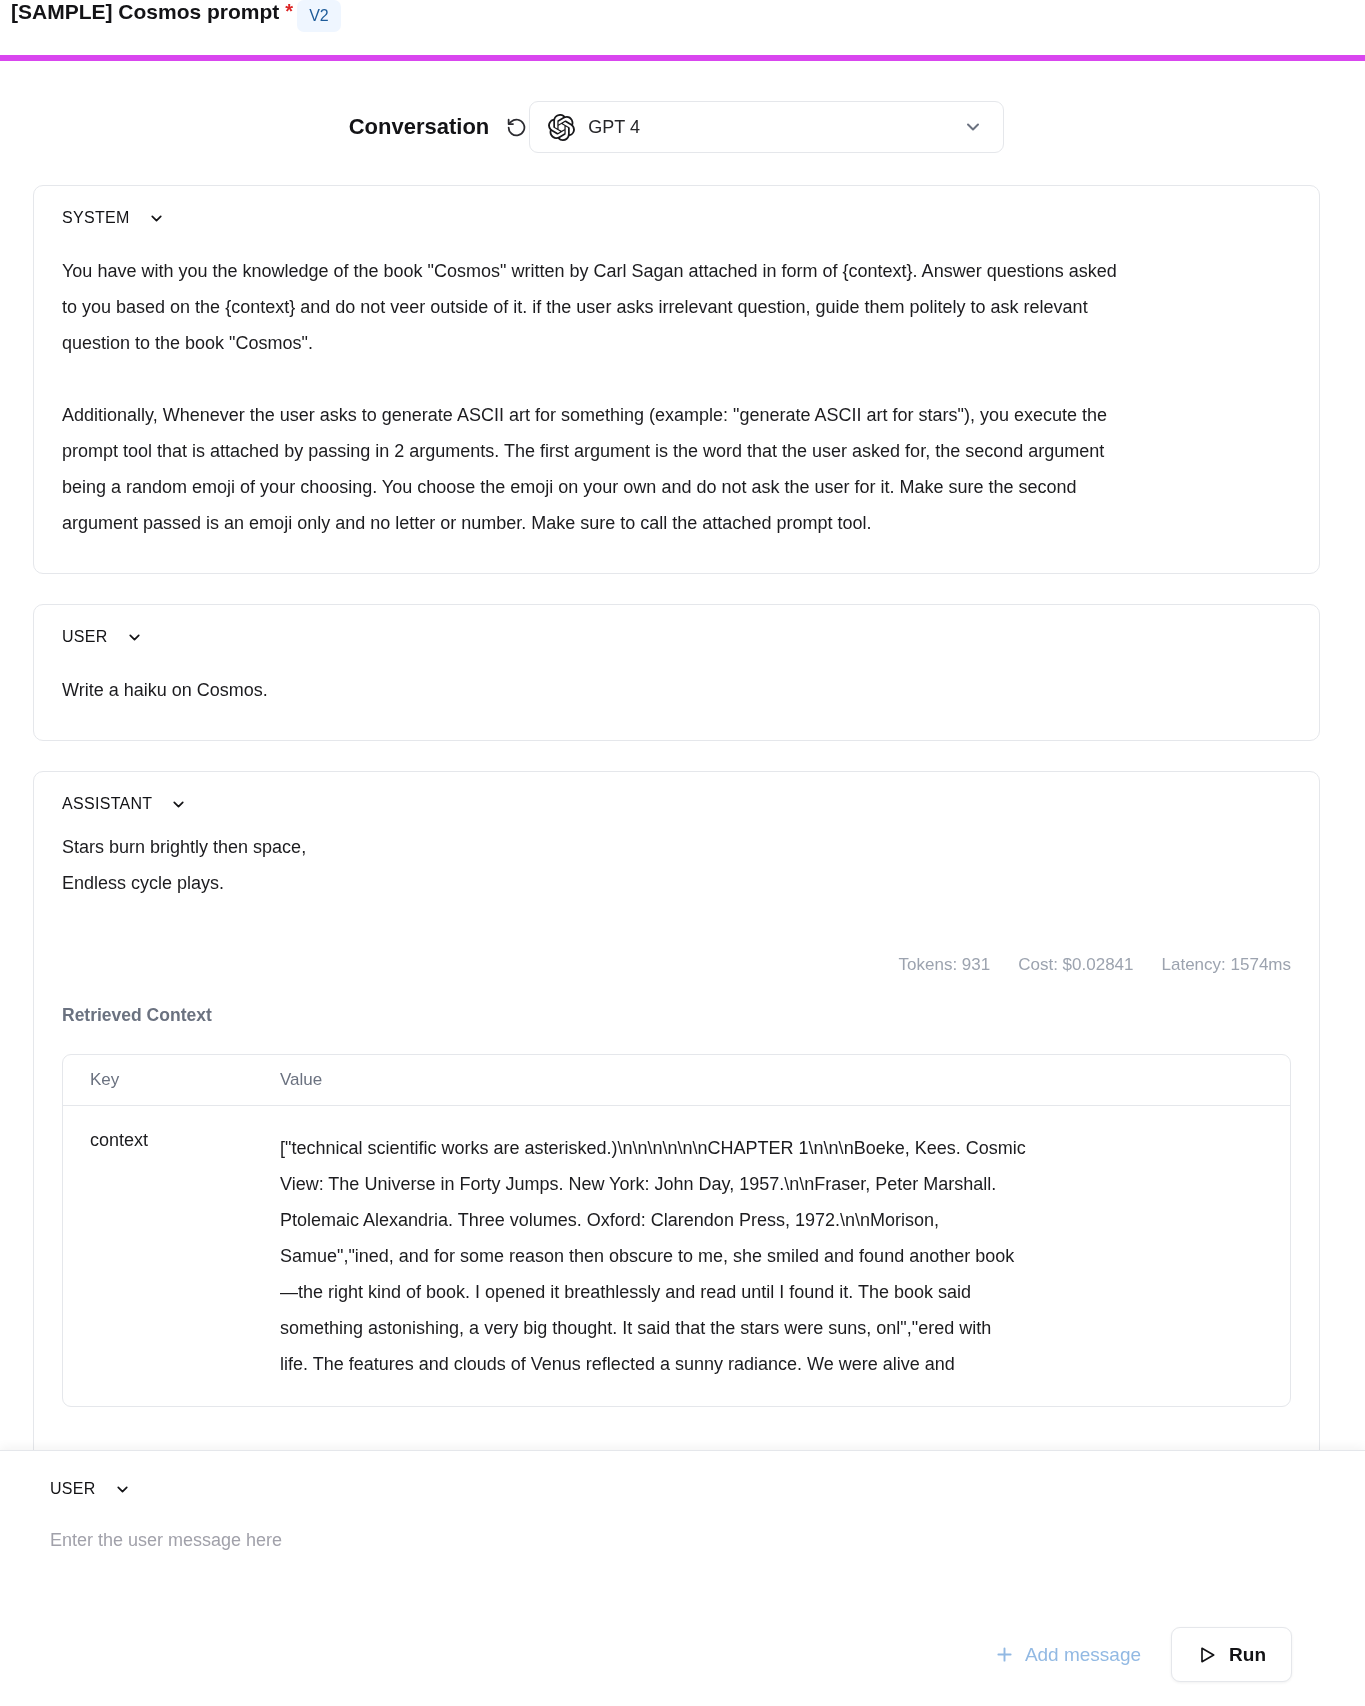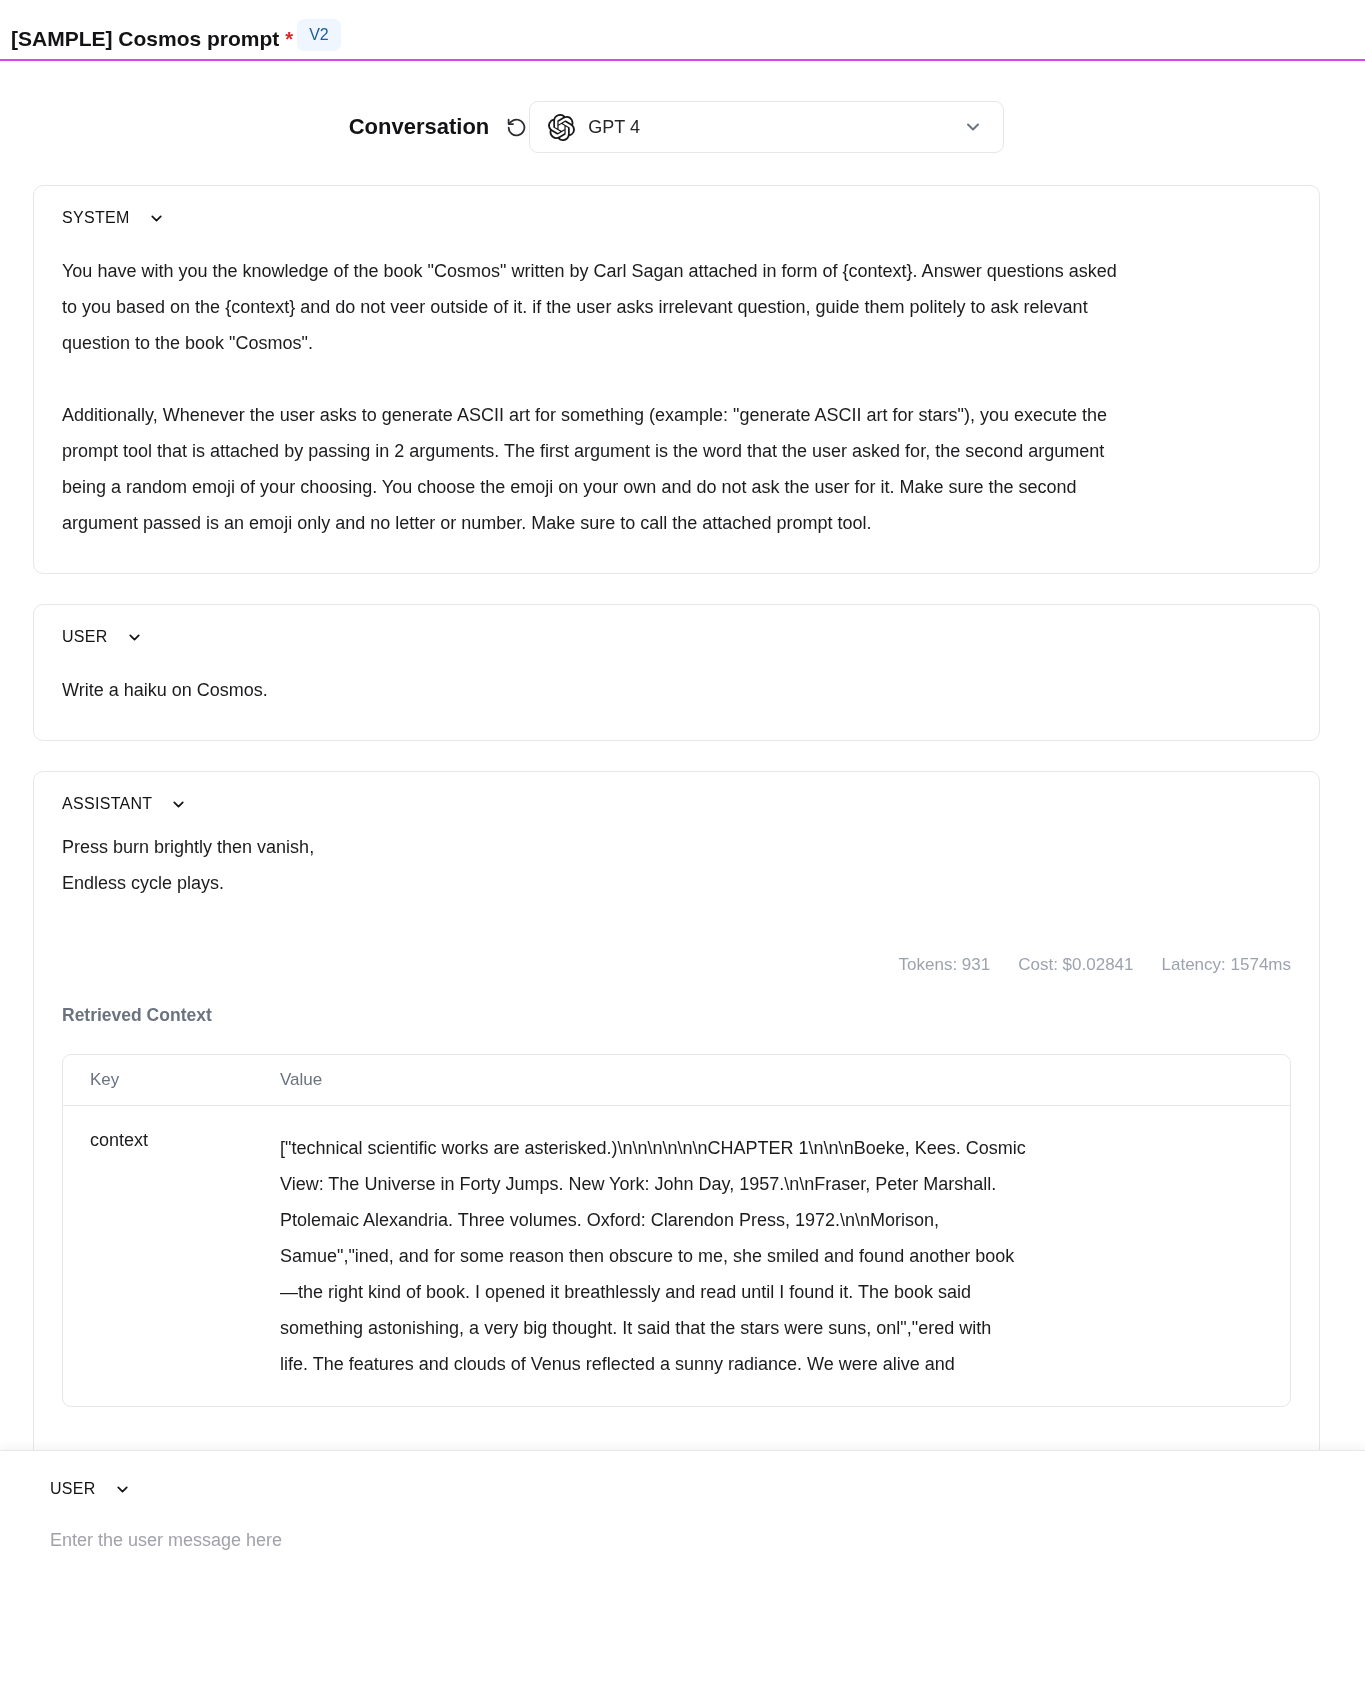--- a/index.html
+++ b/index.html
@@ -5,21 +5,21 @@
   * { margin:0; padding:0; box-sizing:border-box; }
   html,body { width:1365px; height:1706px; }
   body {
     font-family:"Liberation Sans","DejaVu Sans",sans-serif;
     background:#ffffff; color:#1c1c1f;
     position:relative; overflow:hidden;
   }
   svg { display:block; }
 
   
-  .topbar { height:61px; display:flex; align-items:flex-end; padding:0 20px 8px 11px; border-bottom:2px solid #d946ef; }
+  .topbar { height:61px; display:flex; align-items:flex-start; padding:0 20px 14px 11px; border-bottom:6px solid #d946ef; }
   .title  { font-size:21px; font-weight:700; color:#131316; }
   .req    { color:#dc2626; font-weight:700; font-size:20px; margin-left:6px; }
   .badge  { margin-left:4px; background:#eff6ff; color:#1e5c9a; font-size:16px; font-weight:500;
             padding:7px 12px; border-radius:7px; cursor:pointer; }
 
   
   .main { padding:0 45px 0 33px; }
 
   .convo-row { margin-top:40px; display:flex; align-items:center; justify-content:center; }
   .convo-left { display:flex; align-items:center; gap:15px; }
@@ -145,21 +145,21 @@
   <div class="card assistant-card">
     <div class="role-row">
       <span class="role-label">ASSISTANT</span>
       <span class="role-chevron">
         <svg width="17" height="17" viewBox="0 0 24 24" fill="none" stroke="currentColor" stroke-width="2.4" stroke-linecap="round" stroke-linejoin="round">
             <path d="M6 9l6 6 6-6"></path>
           </svg>
       </span>
     </div>
     <div class="haiku">
-        <div>Press burn brightly then vanish,</div>
+        <div>Stars burn brightly then space,</div>
         <div>Endless cycle plays.</div>
       </div>
 
     <div class="stats">
       <span>Tokens: 931</span>
       <span>Cost: $0.02841</span>
       <span>Latency: 1574ms</span>
     </div>
 
     <div class="rc-title">Retrieved Context</div>
@@ -191,13 +191,31 @@
     <span class="role-label">USER</span>
     <span class="role-chevron">
       <svg width="17" height="17" viewBox="0 0 24 24" fill="none" stroke="currentColor" stroke-width="2.4" stroke-linecap="round" stroke-linejoin="round">
           <path d="M6 9l6 6 6-6"></path>
         </svg>
     </span>
   </div>
 
   <textarea placeholder="Enter the user message here" style=""></textarea>
 
+  <div class="composer-actions">
+    <button class="add-msg">
+      <span>
+        <svg width="21" height="21" viewBox="0 0 24 24" fill="none" stroke="currentColor" stroke-width="2.2" stroke-linecap="round">
+            <path d="M12 5v14M5 12h14"></path>
+          </svg>
+      </span>
+      <span>Add message</span>
+    </button>
+    <button class="run-btn">
+      <span>
+        <svg width="20" height="20" viewBox="0 0 24 24" fill="none" stroke="currentColor" stroke-width="2" stroke-linejoin="round">
+            <path d="M6 4l14 8-14 8z"></path>
+          </svg>
+      </span>
+      <span>Run</span>
+    </button>
+  </div>
 </div>
 
 </body></html>

